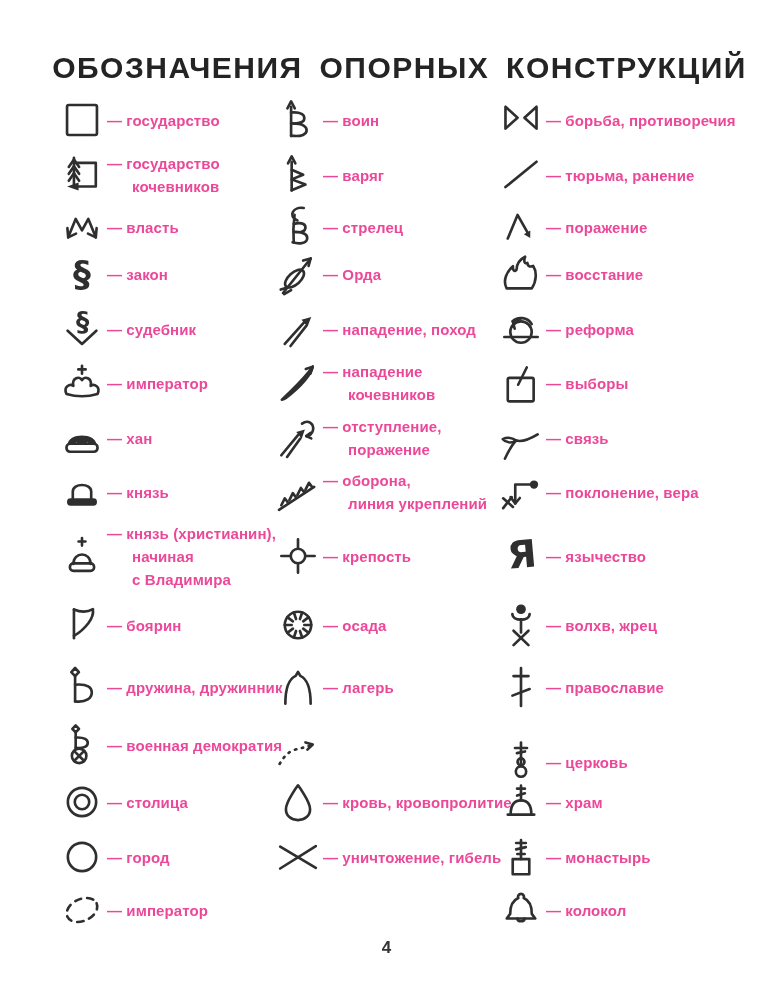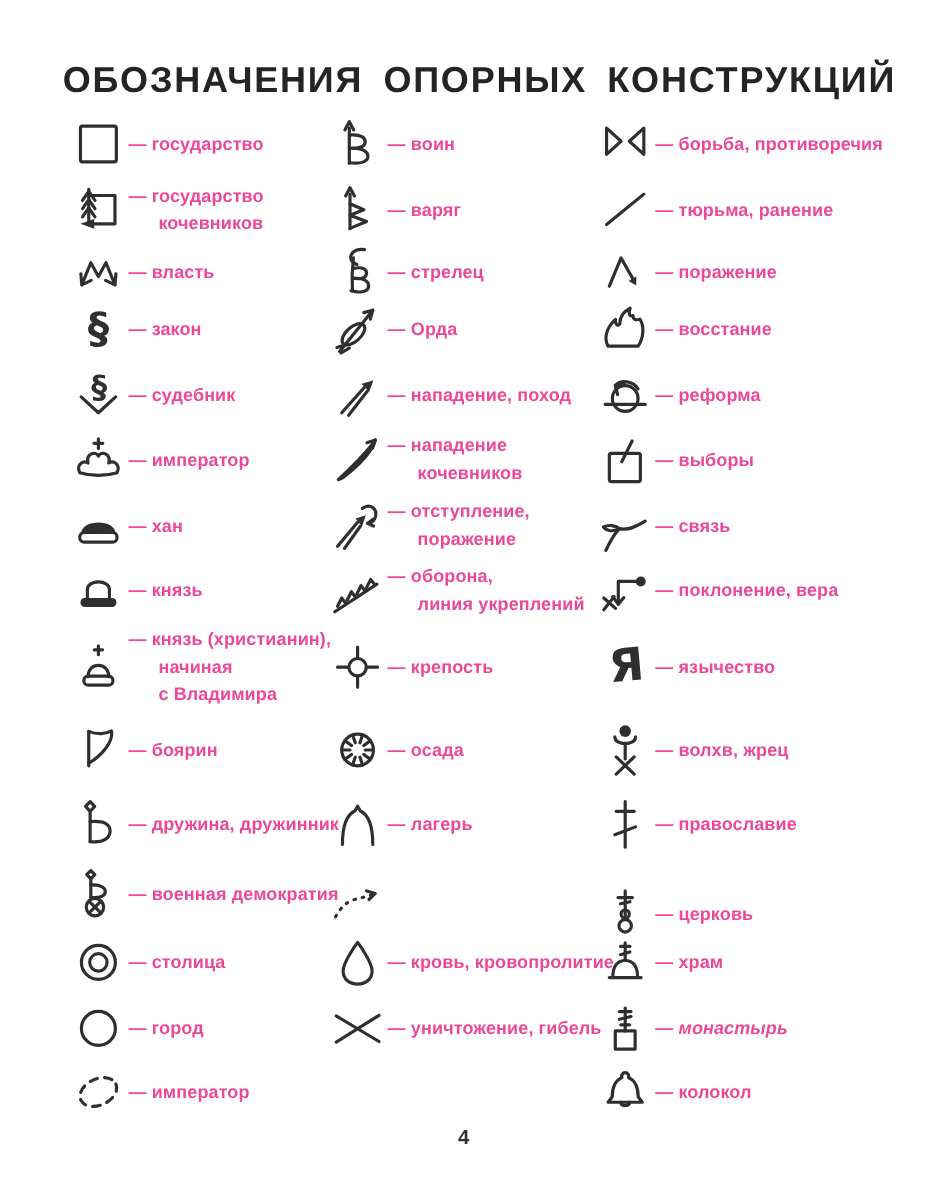--- a/index.html
+++ b/index.html
@@ -440,21 +440,21 @@
           <svg width="46" height="46" viewBox="0 0 40 40" fill="none" stroke="#2f2f2f" stroke-width="2.3" stroke-linecap="round" stroke-linejoin="round">
             <path d="M11 31 C11 22 15 18.6 20 18.6 C25 18.6 29 22 29 31"></path>
             <path d="M8.5 31 H31.5"></path>
             <path d="M20 18.6 V5.8"></path>
             <path d="M16.6 8.4 H23.4"></path>
             <path d="M16.6 14.4 L23.4 12.4"></path>
           </svg>
         </span>
         <span class="label">— храм</span>
       </div>
-      <div class="row" style="left: 496px; top: 857px; font-style: italic;">
+      <div class="row" style="left: 496px; top: 857px;">
         <span class="sym">
           <svg width="46" height="46" viewBox="0 0 40 40" fill="none" stroke="#2f2f2f" stroke-width="2.3" stroke-linecap="round" stroke-linejoin="round">
             <rect x="12.8" y="21.8" width="14.4" height="13.2"></rect>
             <path d="M20 21.8 V5.2"></path>
             <path d="M15.8 7.8 H24.2"></path>
             <path d="M15.8 13.4 L24.2 11.4"></path>
             <path d="M16.8 17.4 H23.2"></path>
           </svg>
         </span>
         <span class="label">— монастырь</span>

